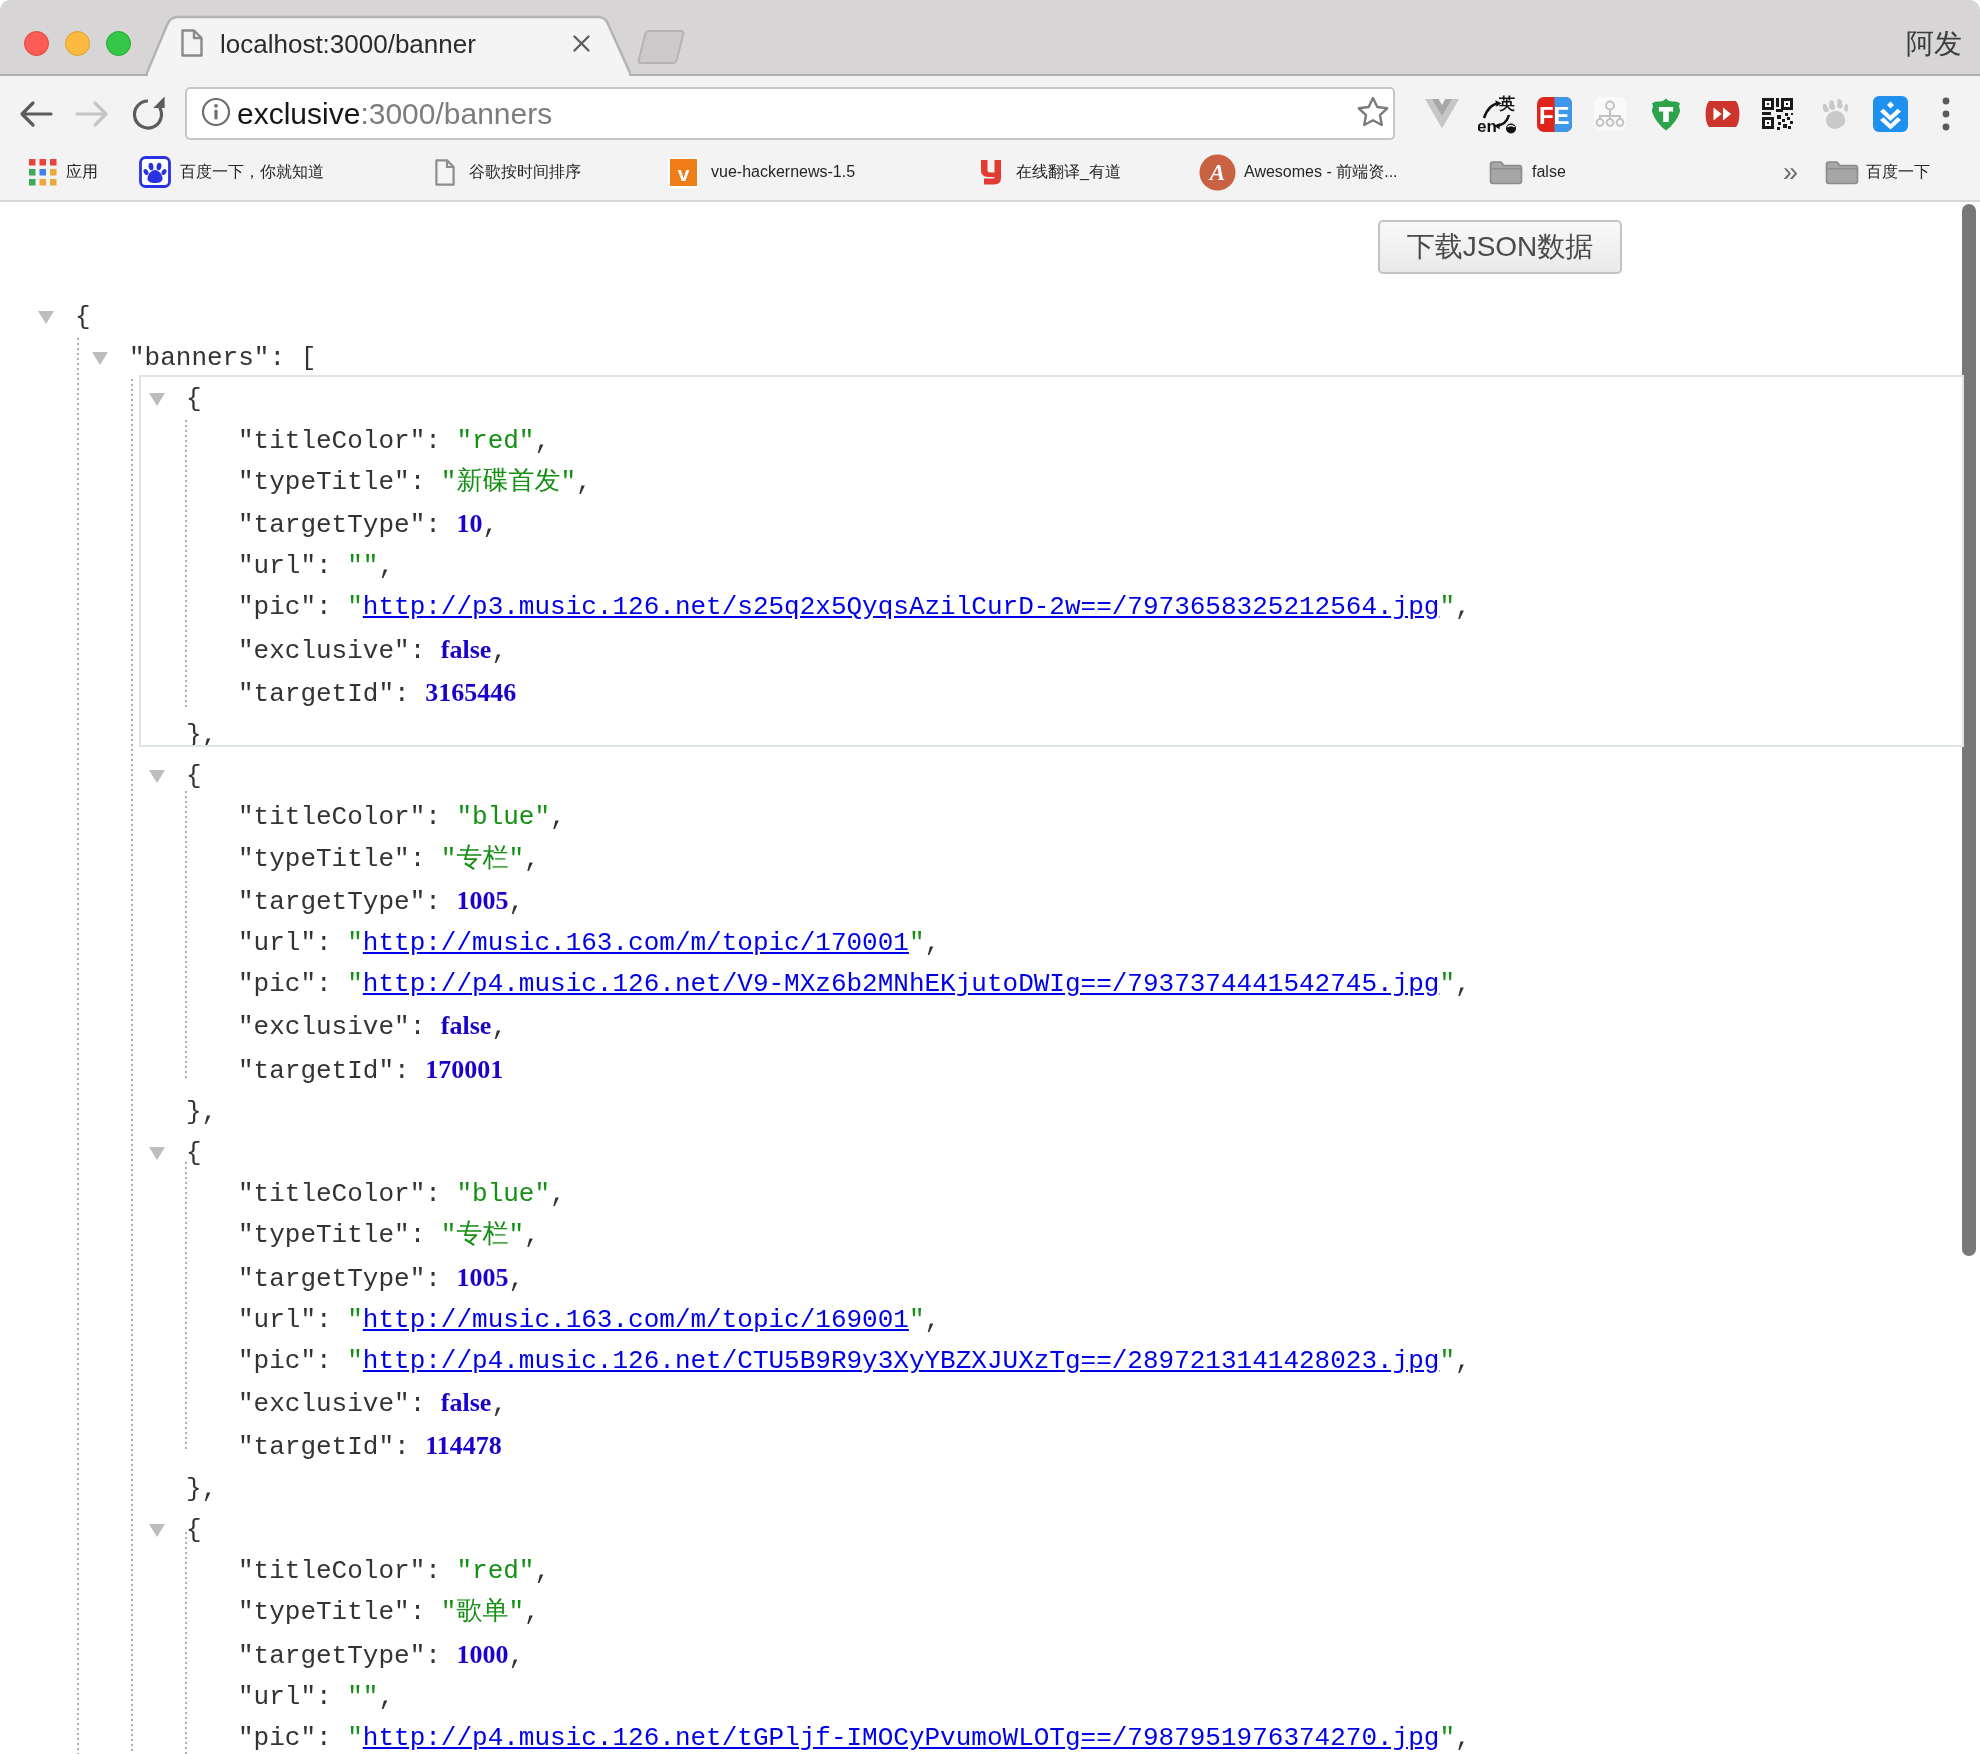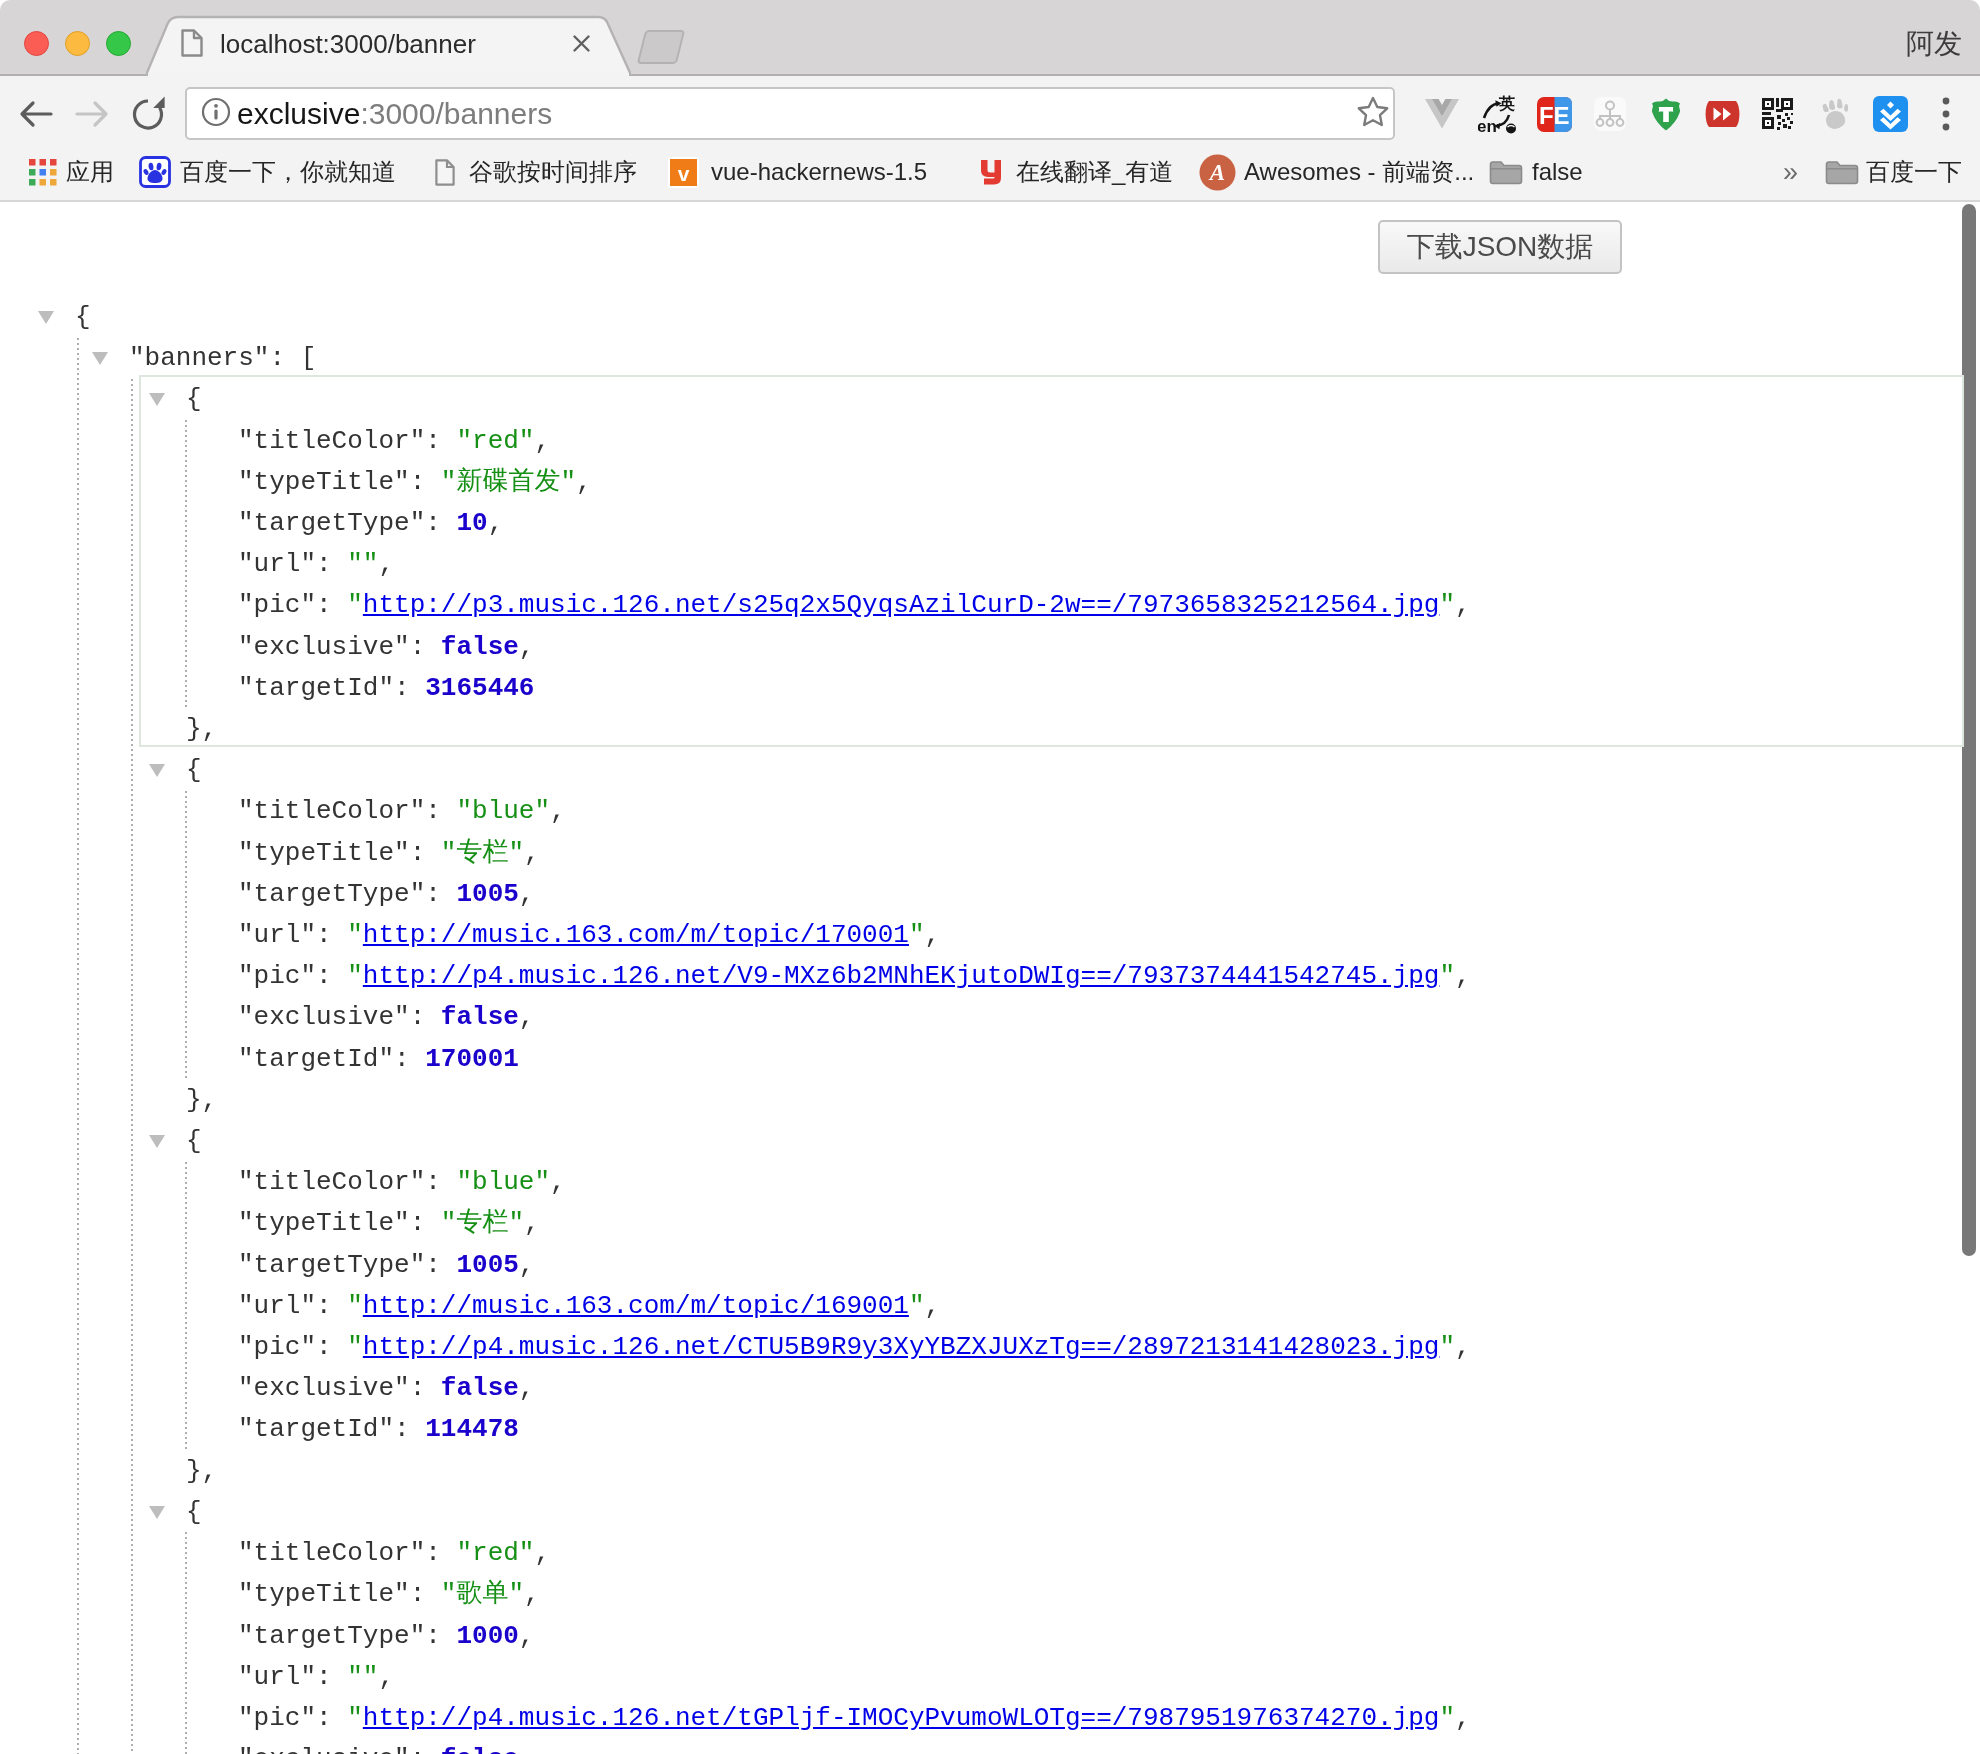--- a/index.html
+++ b/index.html
@@ -45,21 +45,21 @@
   .star-icon { margin-left:auto; margin-right:2px; flex:0 0 auto; }
 
   .ext-icons { position:absolute; right:6px; top:0; height:76px; display:flex; align-items:center; }
   .ext-slot { width:56px; height:76px; display:flex; align-items:center; justify-content:center; }
 
   
   .bookmarksbar { position:absolute; left:0; top:152px; width:1980px; height:50px;
     background:#f4f3f3; border-bottom:2px solid #d8d6d6; }
   .bm-item { position:absolute; top:-4px; display:flex; align-items:center; white-space:nowrap; height:48px; }
   .bm-item .bm-icon { display:flex; align-items:center; }
-  .bm-label { font-size:24px; color:#262626; }
+  .bm-label { font-size:16px; color:#262626; }
   .bm-chevron { position:absolute; left:1783px; top:-4px; height:48px; display:flex; align-items:center;
     font-size:27px; color:#6b6b6b; }
 
   
   .content { position:absolute; left:0; top:202px; width:1980px; height:1552px; background:#fff; overflow:hidden; }
 
   .btn-download { position:absolute; left:1378px; top:18px; width:244px; height:54px;
     border:2px solid #c3c3c3; border-radius:5px;
     background:linear-gradient(#f9f9f9,#e9e9e9);
     font-size:28px; color:#4a4a4a; text-align:center; line-height:50px; }
@@ -69,21 +69,21 @@
   .seg-format { flex:0 0 159px; background:linear-gradient(#d6d4d5,#dedcdd); border-right:2px solid #bcbcbc; }
   .seg-collapse { background:linear-gradient(#f9f9f9,#ececec); }
 
   
   .json-tree { position:absolute; left:0; top:95px; width:1980px;
     font-family:"Liberation Mono","DejaVu Sans Mono",monospace;
     font-size:26px; line-height:41.2px; color:#333333; }
   .jline { position:relative; white-space:pre; }
   .j-key { color:#333333; }
   .j-str { color:#159015; }
-  .j-num { color:#1a01cc; font-weight:bold; }
+  .j-num { color:#1a01cc; font-weight:bold;font-family:Liberation Serif, serif; }
   .j-link { color:#0000e8; text-decoration:underline; cursor:pointer; }
   .tri { position:absolute; width:0; height:0; border-left:8px solid transparent;
     border-right:8px solid transparent; border-top:13px solid #bdbdbd; top:14px; }
   .guide { position:absolute; width:2px;
     background-image:repeating-linear-gradient(to bottom,#aeaeae 0 2px,transparent 2px 5px); }
   .hlbox { position:absolute; border:2px solid #dde7dd; pointer-events:none; }
   .scroll-thumb { position:absolute; left:1962px; top:2px; width:14px; height:1052px;
     background:#787878; border-radius:7px; }
 </style>
 </head>

